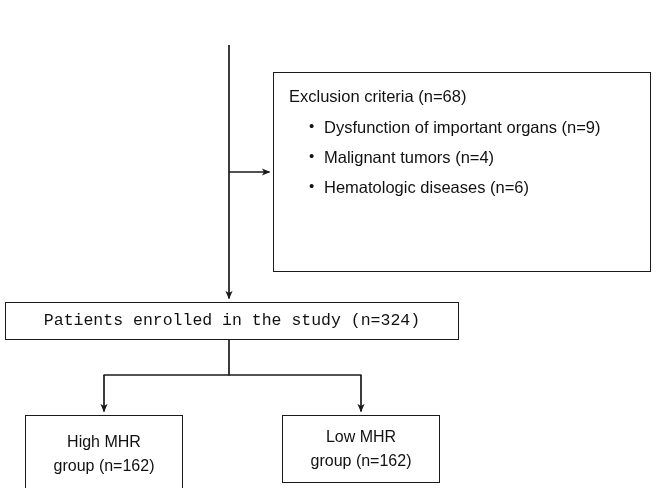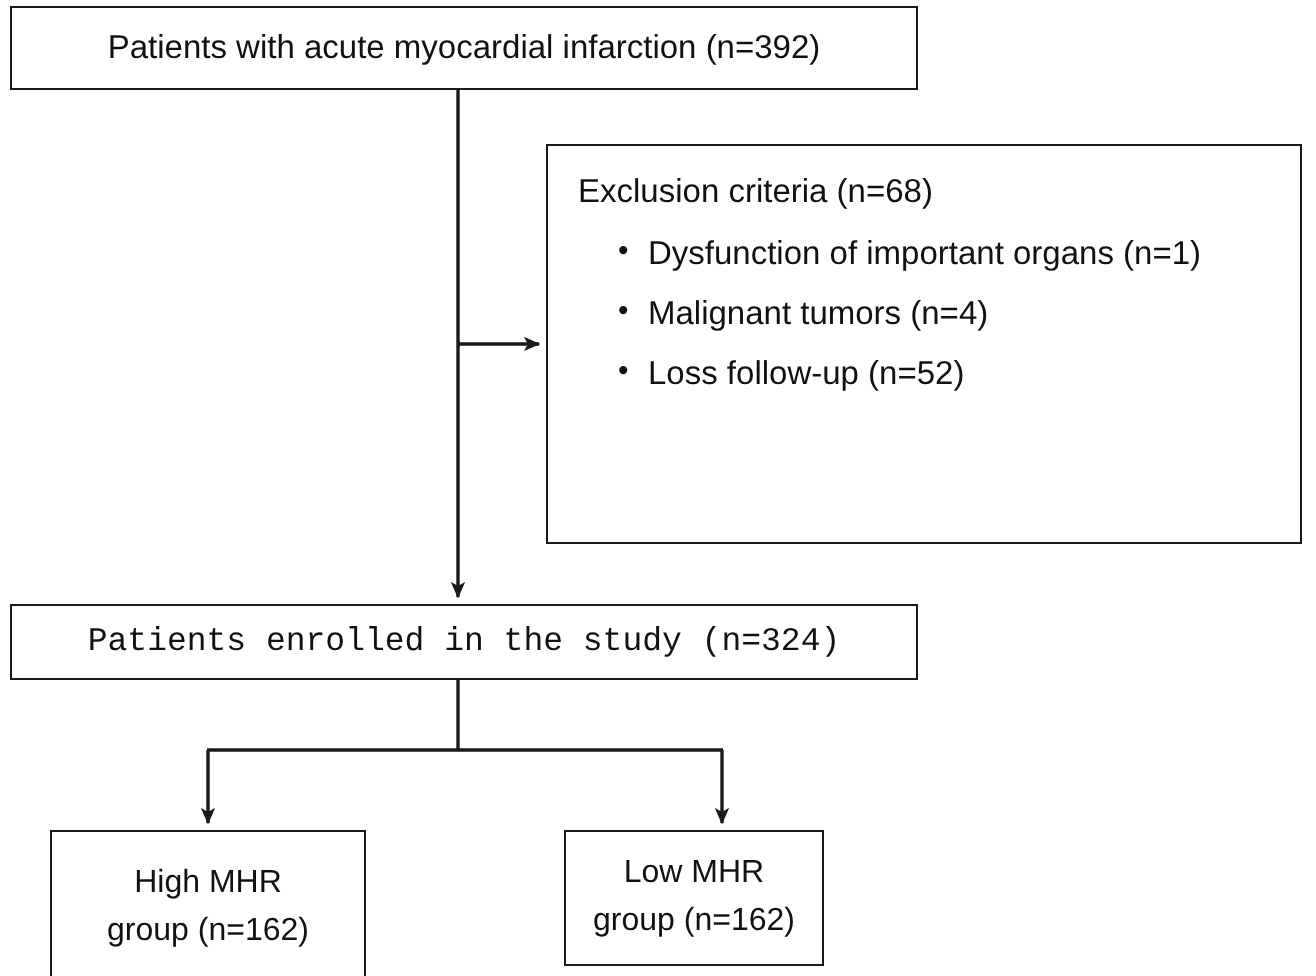--- a/index.html
+++ b/index.html
@@ -56,21 +56,21 @@
     left: 25px;
     top: 415px;
     width: 158px;
     height: 78px;
     font-size: 16px;
     text-align: center;
   }
   #box-low {
     left: 282px;
     top: 415px;
-    width: 130px;
+    width: 158px;
     height: 68px;
     font-size: 16px;
   }
   #box-exclusion {
     left: 273px;
     top: 72px;
     width: 378px;
     height: 200px;
     padding: 14px 0 12px 15px;
     font-size: 16.5px;
@@ -123,30 +123,27 @@
     <line x1="229" y1="45" x2="229" y2="298.5" stroke="#1a1a1a" stroke-width="1.7" marker-end="url(#arrowhead)"></line>
 
     <line x1="229" y1="172" x2="269.5" y2="172" stroke="#1a1a1a" stroke-width="1.7" marker-end="url(#arrowhead)"></line>
 
     <line x1="229" y1="340" x2="229" y2="375.5" stroke="#1a1a1a" stroke-width="1.7"></line>
     <line x1="103.5" y1="375" x2="361.5" y2="375" stroke="#1a1a1a" stroke-width="1.7"></line>
     <line x1="104" y1="375" x2="104" y2="411.5" stroke="#1a1a1a" stroke-width="1.7" marker-end="url(#arrowhead)"></line>
     <line x1="361" y1="375" x2="361" y2="411.5" stroke="#1a1a1a" stroke-width="1.7" marker-end="url(#arrowhead)"></line>
   </svg>
 
-  <div class="box box-centered" id="box-top">
-    <span>Patients with acute myocardial infarction (n=392)</span>
-  </div>
 
   <div class="box" id="box-exclusion">
     <span class="excl-title">Exclusion criteria (n=68)</span>
     <ul class="excl-list">
-      <li>Dysfunction of important organs (n=1)</li>
+      <li>Dysfunction of important organs (n=9)</li>
       <li>Malignant tumors (n=4)</li>
-      <li>Loss follow-up (n=52)</li>
+      <li>Hematologic diseases (n=6)</li>
     </ul>
   </div>
 
   <div class="box box-centered" id="box-enrolled">
     <span>Patients enrolled in the study (n=324)</span>
   </div>
 
   <div class="box box-centered" id="box-high">
     <span class="two-line">
       <span>High MHR</span>

